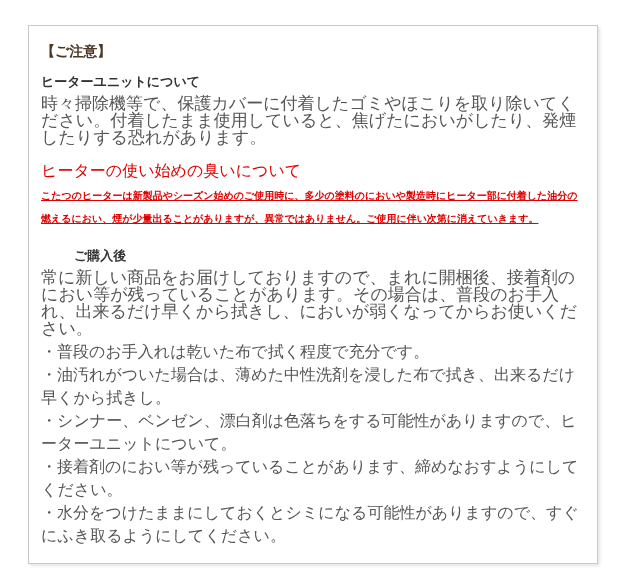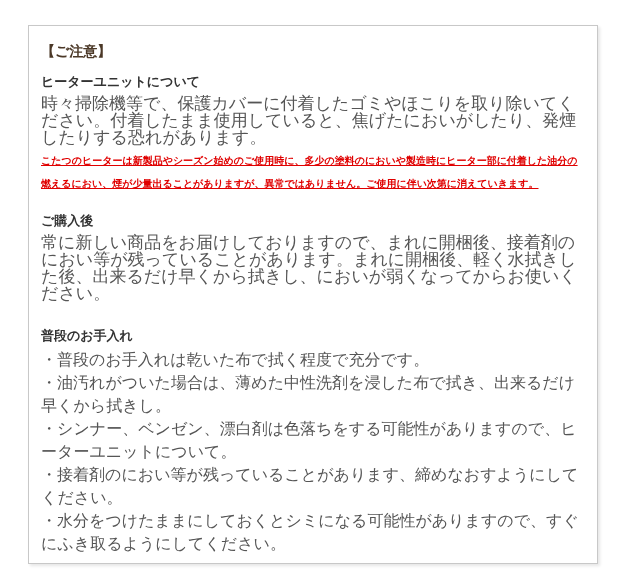--- a/index.html
+++ b/index.html
@@ -47,21 +47,21 @@
   }
   .red-para {
     font-size: 10px;
     font-weight: bold;
     color: #e00000;
     text-decoration: underline;
     line-height: 23px;
     margin-top: 3px;
   }
   .sec-heading.gap-lg { margin-top: 25px; }
-  .sec-heading.gap-md { margin-top: 17px; }
+  .sec-heading.gap-md { margin-top: 17px; margin-left: 33px; }
   ul.bullet-list {
     list-style: none;
     margin-top: 3px;
   }
   ul.bullet-list li {
     font-size: 16px;
     color: #555555;
     line-height: 23px;
   }
 </style>
@@ -71,30 +71,30 @@
 <div class="notice-box">
 
   <div class="notice-title">【ご注意】</div>
 
   <div>
     <div class="sec-heading">ヒーターユニットについて</div>
     <div class="sec-para">時々掃除機等で、保護カバーに付着したゴミやほこりを取り除いてください。付着したまま使用していると、焦げたにおいがしたり、発煙したりする恐れがあります。</div>
   </div>
 
   <div>
+    <div class="red-heading">ヒーターの使い始めの臭いについて</div>
     <div class="red-para">こたつのヒーターは新製品やシーズン始めのご使用時に、多少の塗料のにおいや製造時にヒーター部に付着した油分の燃えるにおい、煙が少量出ることがありますが、異常ではありません。ご使用に伴い次第に消えていきます。</div>
   </div>
 
   <div>
     <div class="sec-heading gap-md">ご購入後</div>
-    <div class="sec-para">常に新しい商品をお届けしておりますので、まれに開梱後、接着剤のにおい等が残っていることがあります。まれに開梱後、軽く水拭きした後、出来るだけ早くから拭きし、においが弱くなってからお使いください。</div>
+    <div class="sec-para">常に新しい商品をお届けしておりますので、まれに開梱後、接着剤のにおい等が残っていることがあります。その場合は、普段のお手入れ、出来るだけ早くから拭きし、においが弱くなってからお使いください。</div>
   </div>
 
   <div>
-    <div class="sec-heading gap-lg">普段のお手入れ</div>
     <ul class="bullet-list">
       <li>・普段のお手入れは乾いた布で拭く程度で充分です。</li>
       <li>・油汚れがついた場合は、薄めた中性洗剤を浸した布で拭き、出来るだけ早くから拭きし。</li>
       <li>・シンナー、ベンゼン、漂白剤は色落ちをする可能性がありますので、ヒーターユニットについて。</li>
       <li>・接着剤のにおい等が残っていることがあります、締めなおすようにしてください。</li>
       <li>・水分をつけたままにしておくとシミになる可能性がありますので、すぐにふき取るようにしてください。</li>
     </ul>
   </div>
 
 </div>

